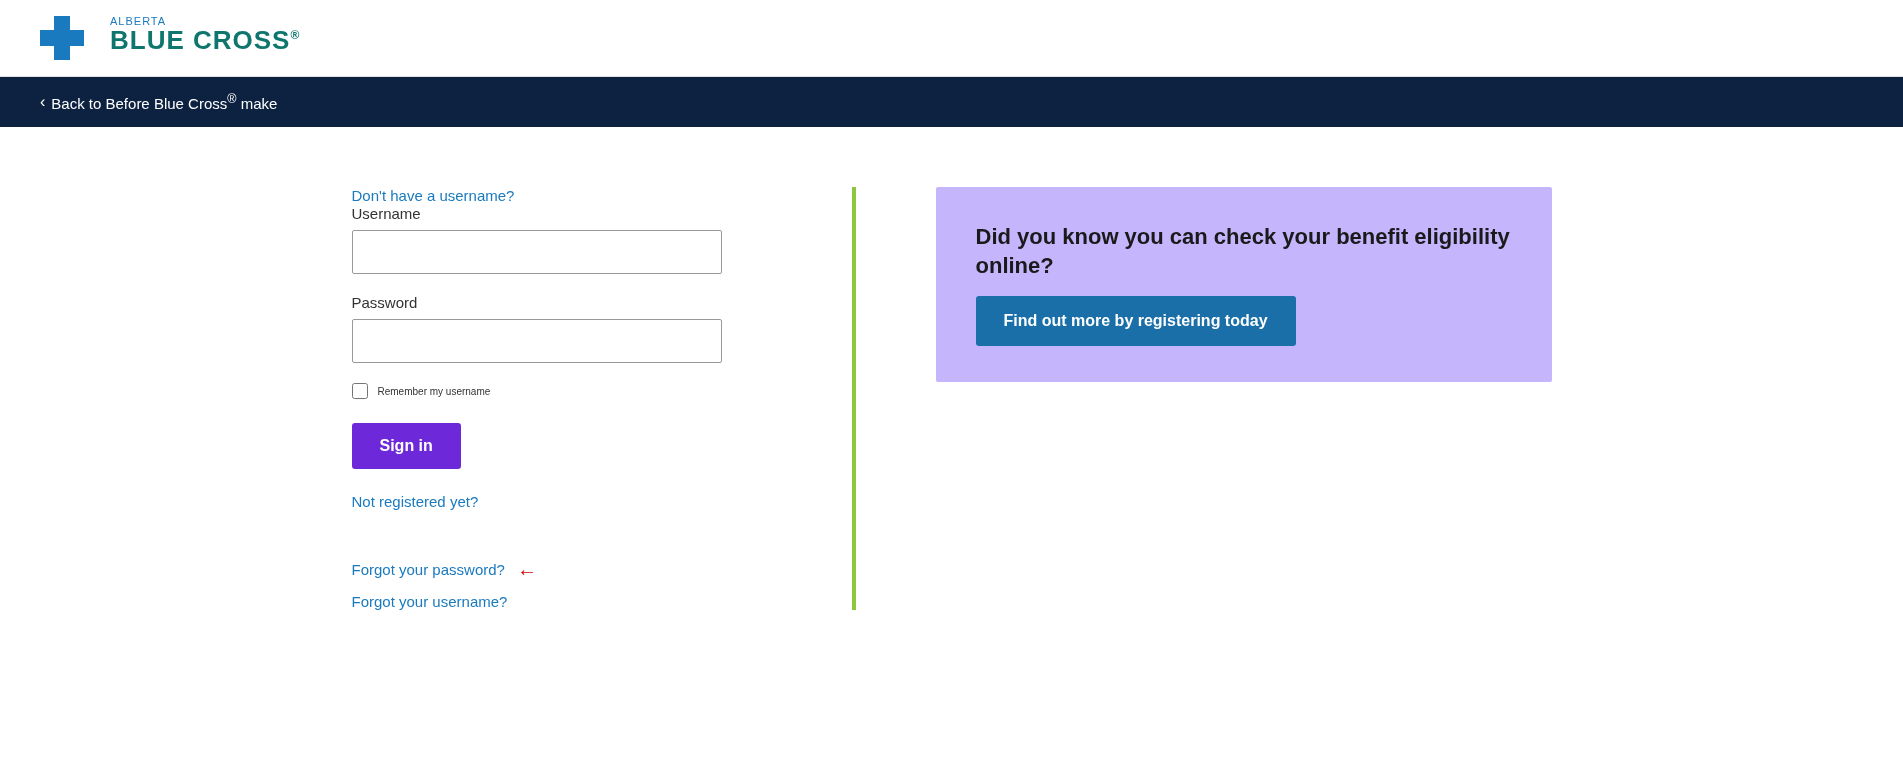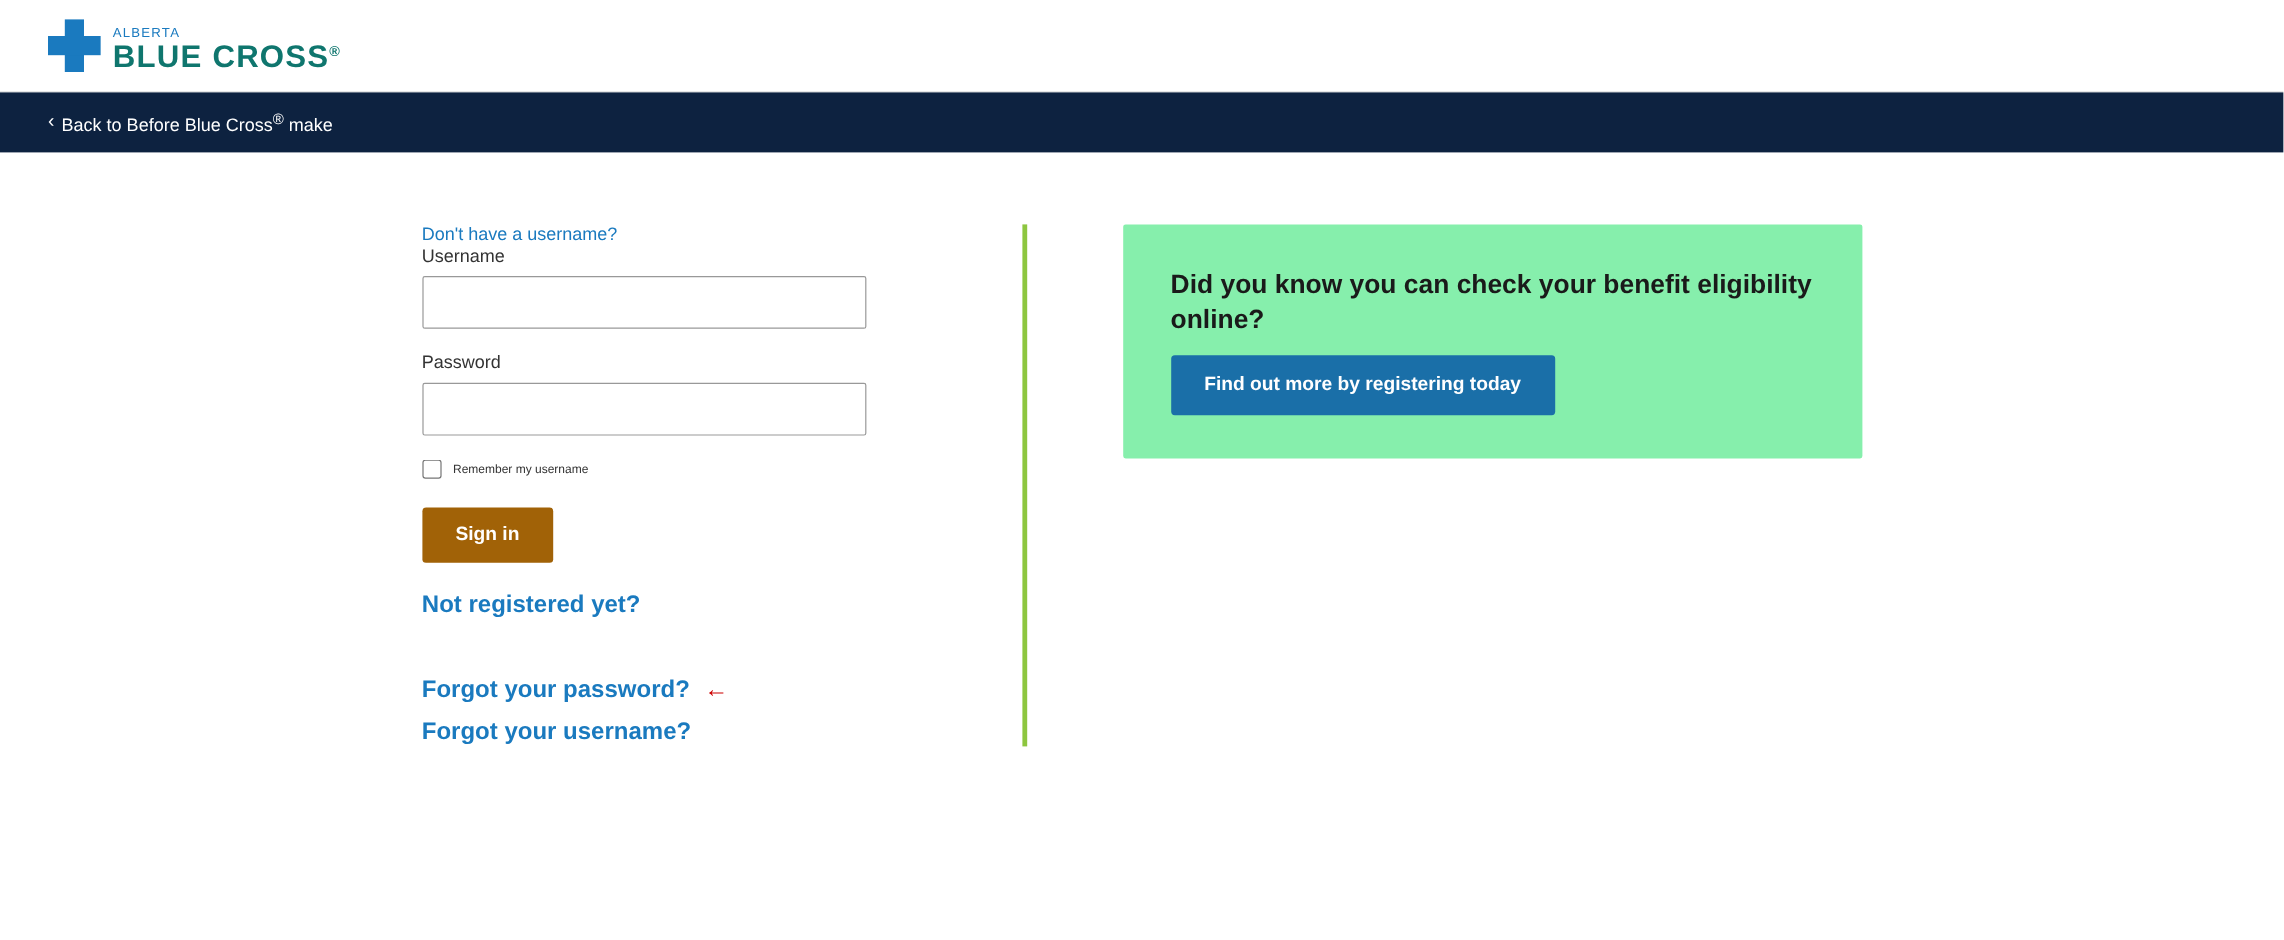--- a/index.html
+++ b/index.html
@@ -18,22 +18,22 @@
     .header {
       background-color: #ffffff;
       padding: 16px 40px;
       display: flex;
       align-items: center;
       border-bottom: 1px solid #e0e0e0;
     }
 
     .logo-container {
       display: flex;
-      align-items: flex-end;
-      gap: 10px;
+      align-items: flex-start;
+      gap: 26px;
     }
 
     .logo-cross {
       width: 44px;
       height: 44px;
     }
 
     .logo-text {
       display: flex;
       flex-direction: column;
@@ -138,43 +138,43 @@
       height: 16px;
       cursor: pointer;
     }
 
     .remember-label {
       font-size: 10px;
       color: #333333;
     }
 
     .signin-button {
-      background-color: #a16207;
+      background-color: #6d28d9;
       color: #ffffff;
       border: none;
       padding: 14px 28px;
       font-size: 16px;
       font-weight: 600;
       cursor: pointer;
       border-radius: 3px;
       margin-bottom: 24px;
       display: block;
     }
 
     .links-section {
       display: flex;
       flex-direction: column;
       gap: 12px;
     }
 
     .form-link {
       color: #1a7abf;
       text-decoration: none;
-      font-size: 20px;
-      font-weight: 700;
+      font-size: 15px;
+      font-weight: 400;
     }
 
     .forgot-password-row {
       display: flex;
       align-items: center;
       gap: 12px;
       margin-top: 36px;
     }
 
     .red-arrow {
@@ -189,21 +189,21 @@
       background-color: #8dc63f;
       align-self: stretch;
       min-height: 340px;
       margin: 0 20px;
       flex-shrink: 0;
     }
 
     
     .info-section {
       flex: 1;
-      background-color: #86efac;
+      background-color: #c4b5fd;
       padding: 36px 40px;
       border-radius: 2px;
     }
 
     .info-heading {
       font-size: 22px;
       font-weight: 700;
       color: #1a1a1a;
       margin-bottom: 16px;
       line-height: 1.3;

